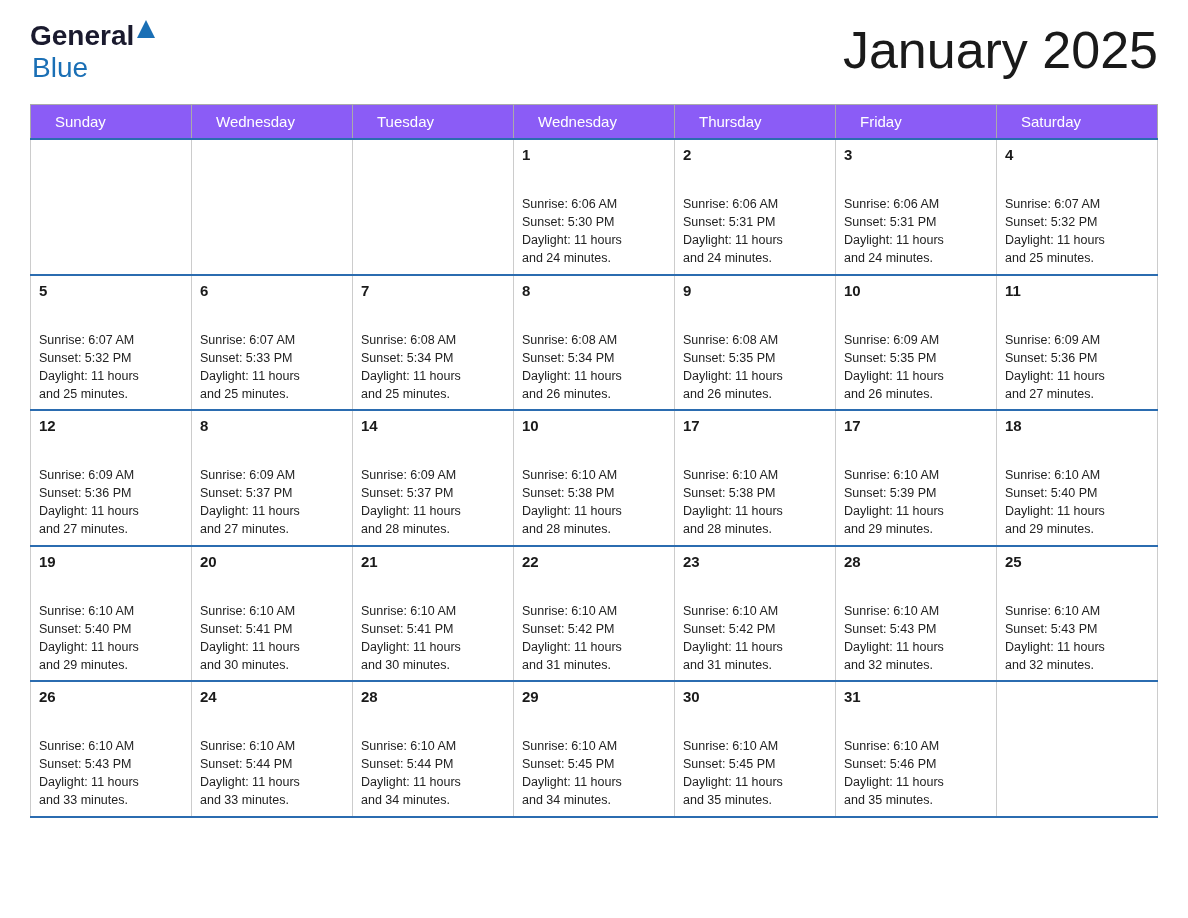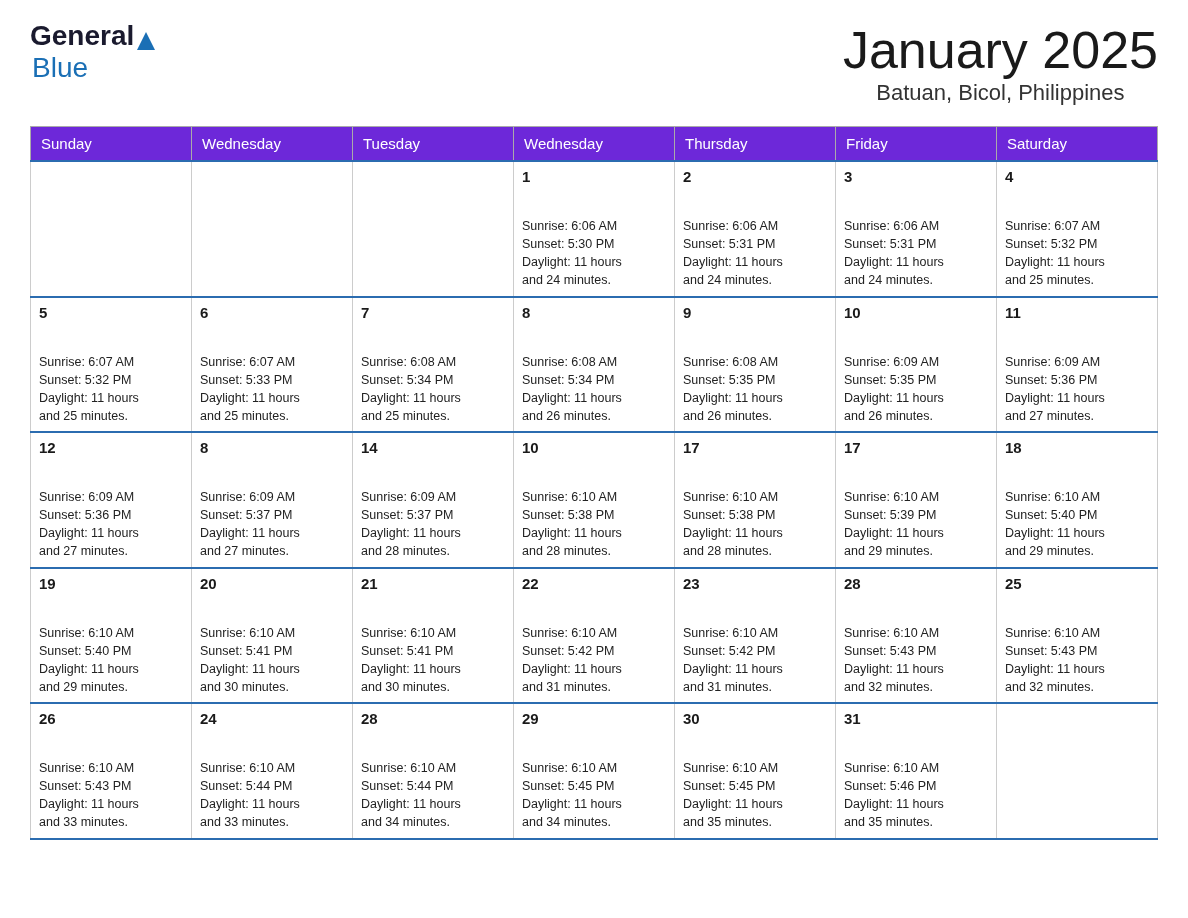--- a/index.html
+++ b/index.html
@@ -16,46 +16,46 @@
       align-items: flex-start;
       margin-bottom: 20px;
     }
     .logo-wrapper {
       display: flex;
       flex-direction: column;
       align-items: flex-start;
     }
     .logo-line1 {
       display: flex;
-      align-items: flex-end;
+      align-items: flex-start;
     }
     .title-block {
       text-align: center;
     }
     .title-block h1 {
       font-size: 52px;
       font-weight: normal;
       color: #1a1a1a;
     }
     .title-block h2 {
       font-size: 22px;
       font-weight: normal;
       color: #333;
     }
     .calendar {
       width: 100%;
       border-collapse: collapse;
       border: 1px solid #aaa;
     }
     .calendar th {
-      background-color: #6d28d9;
+      background-color: #8b5cf6;
       color: #fff;
       font-size: 15px;
       font-weight: normal;
-      padding: 8px 10px;
+      padding: 8px 24px;
       text-align: left;
       border: 1px solid #aaa;
     }
     .calendar td {
       vertical-align: top;
       padding: 6px 8px;
       border: 1px solid #ccc;
       width: 14.28%;
       min-height: 100px;
       font-size: 13px;
@@ -93,21 +93,20 @@
           <polygon points="0,18 9,0 18,18" fill="#1a6fb5"></polygon>
         </svg>
       </span>
     </div>
     <div>
       <span style="font-size:28px;font-weight:normal;color:#1a6fb5;margin-left:2px;">Blue</span>
     </div>
   </div>
   <div class="title-block">
     <h1>January 2025</h1>
-    <h2>Batuan, Bicol, Philippines</h2>
   </div>
 </div>
 
 <table class="calendar">
   <thead>
     <tr>
     <th>Sunday</th>
         <th>Wednesday</th>
         <th>Tuesday</th>
         <th>Wednesday</th>

